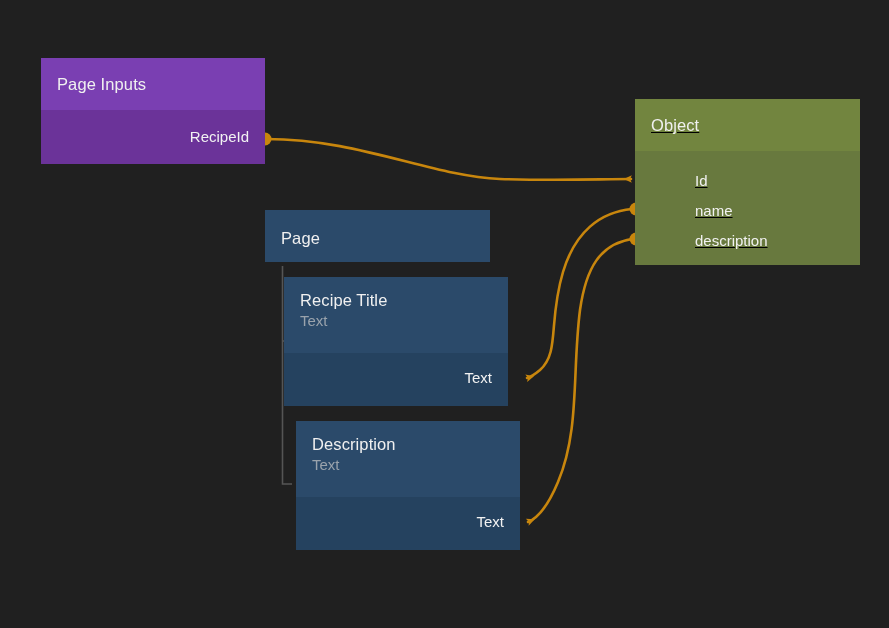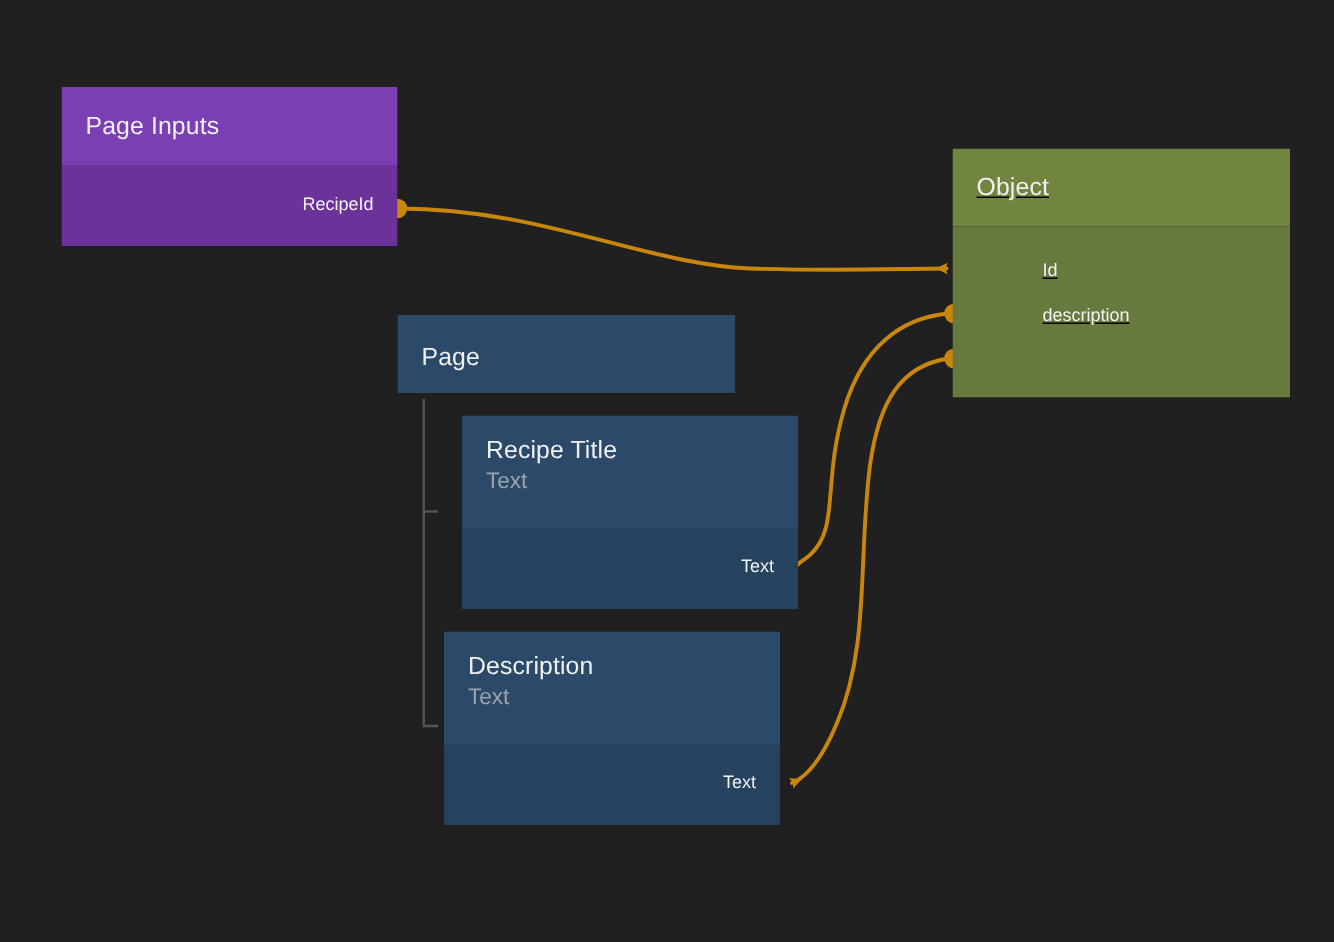--- a/index.html
+++ b/index.html
@@ -71,21 +71,21 @@
     box-sizing: border-box;
   }
   .port-row.out {
     justify-content: flex-end;
   }
   .port-row.in {
     justify-content: flex-start;
     margin-left: 44px;
   }
   .port-label {
-    font-size: 12px;
+    font-size: 15px;
     color: #f2f2f2;
     white-space: nowrap;
     line-height: 1;
   }
 
   
   #node-page-inputs {
     left: 41px; top: 58px; width: 224px; height: 106px;
   }
   #node-page-inputs .node-header {
@@ -127,21 +127,21 @@
   }
   .field-node .node-header {
     height: 76px;
     background: #2b4a6a;
   }
   .field-node .node-body {
     height: 53px;
     background: #25425f;
     padding-top: 9px;
   }
-  #node-recipe-title { left: 308px; top: 277px; height: 129px; }
+  #node-recipe-title { left: 284px; top: 277px; height: 129px; }
   #node-description  { left: 296px; top: 421px; height: 129px; }
 
   
   #tree-connector {
     position: absolute;
     left: 280px;
     top: 266px;
     width: 20px;
     height: 220px;
     pointer-events: none;
@@ -186,20 +186,23 @@
 
   <div class="node" id="node-object">
     <div class="node-header">
       <span class="node-title">Object</span>
     </div>
     <div class="node-body">
       <div class="port-row in">
         <span class="port-label">Id</span>
       </div>
       <div class="port-row in">
+        <span class="port-label">name</span>
+      </div>
+      <div class="port-row in">
         <span class="port-label">description</span>
       </div>
     </div>
   </div>
 
   <div class="node" id="node-page">
     <div class="node-header">
       <span class="node-title">Page</span>
     </div>
   </div>

